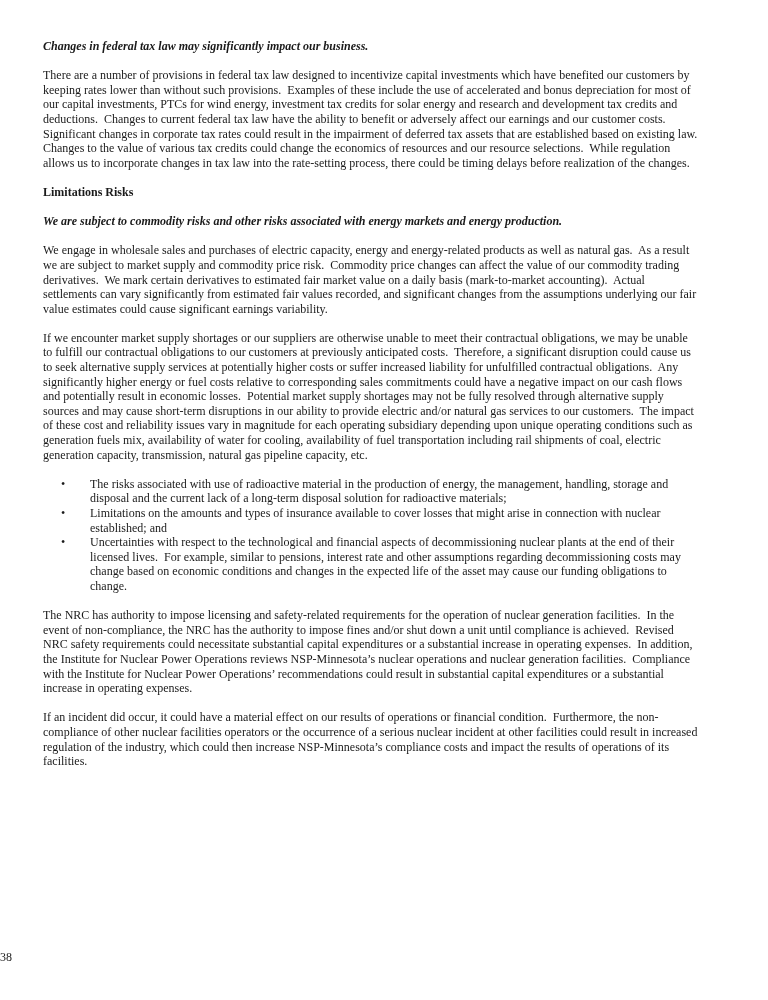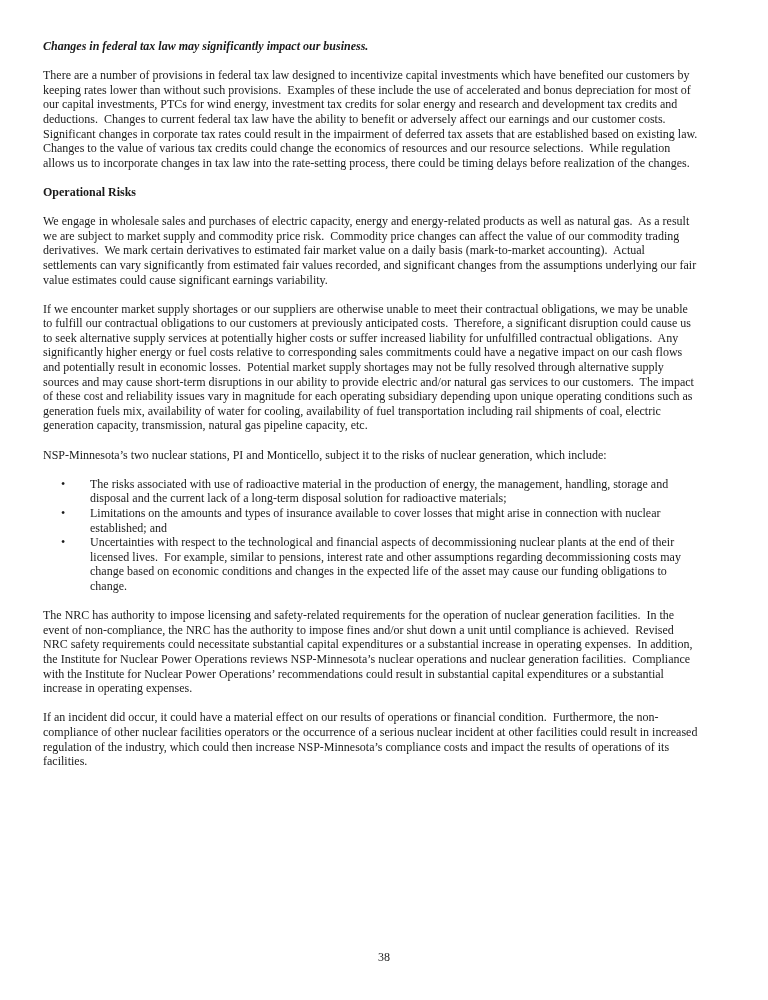--- a/index.html
+++ b/index.html
@@ -47,41 +47,41 @@
   .bullet-text {
     flex: 1 1 auto;
     white-space: pre-wrap;
     margin-left: 7px;
   }
   .page-number {
     position: absolute;
     left: 0;
     top: 950px;
     width: 100%;
-    text-align: center;
+    text-align: left;
   }
 </style>
 </head>
 <body>
 
 <div class="page">
 
   <div class="block heading-bold-italic">Changes in federal tax law may significantly impact our business.</div>
 
   <div class="block">There are a number of provisions in federal tax law designed to incentivize capital investments which have benefited our customers by keeping rates lower than without such provisions.  Examples of these include the use of accelerated and bonus depreciation for most of our capital investments, PTCs for wind energy, investment tax credits for solar energy and research and development tax credits and deductions.  Changes to current federal tax law have the ability to benefit or adversely affect our earnings and our customer costs.  Significant changes in corporate tax rates could result in the impairment of deferred tax assets that are established based on existing law.  Changes to the value of various tax credits could change the economics of resources and our resource selections.  While regulation allows us to incorporate changes in tax law into the rate-setting process, there could be timing delays before realization of the changes.</div>
 
-  <div class="block heading-bold">Operational Risks</div>
+  <div class="block heading-bold">Limitations Risks</div>
 
+  <div class="block heading-bold-italic">We are subject to commodity risks and other risks associated with energy markets and energy production.</div>
 
   <div class="block">We engage in wholesale sales and purchases of electric capacity, energy and energy-related products as well as natural gas.  As a result we are subject to market supply and commodity price risk.  Commodity price changes can affect the value of our commodity trading derivatives.  We mark certain derivatives to estimated fair market value on a daily basis (mark-to-market accounting).  Actual settlements can vary significantly from estimated fair values recorded, and significant changes from the assumptions underlying our fair value estimates could cause significant earnings variability.</div>
 
   <div class="block">If we encounter market supply shortages or our suppliers are otherwise unable to meet their contractual obligations, we may be unable to fulfill our contractual obligations to our customers at previously anticipated costs.  Therefore, a significant disruption could cause us to seek alternative supply services at potentially higher costs or suffer increased liability for unfulfilled contractual obligations.  Any significantly higher energy or fuel costs relative to corresponding sales commitments could have a negative impact on our cash flows and potentially result in economic losses.  Potential market supply shortages may not be fully resolved through alternative supply sources and may cause short-term disruptions in our ability to provide electric and/or natural gas services to our customers.  The impact of these cost and reliability issues vary in magnitude for each operating subsidiary depending upon unique operating conditions such as generation fuels mix, availability of water for cooling, availability of fuel transportation including rail shipments of coal, electric generation capacity, transmission, natural gas pipeline capacity, etc.</div>
 
 
-  <div class="block">NSP-Minnesota’s two nuclear stations, PI and Monticello, subject it to the risks of nuclear generation, which include:</div>
 
   <div class="bullet-list">
     <div class="bullet-row">
       <span class="bullet-glyph">•</span>
       <span class="bullet-text">The risks associated with use of radioactive material in the production of energy, the management, handling, storage and disposal and the current lack of a long-term disposal solution for radioactive materials;</span>
     </div>
     <div class="bullet-row">
       <span class="bullet-glyph">•</span>
       <span class="bullet-text">Limitations on the amounts and types of insurance available to cover losses that might arise in connection with nuclear established; and</span>
     </div>

